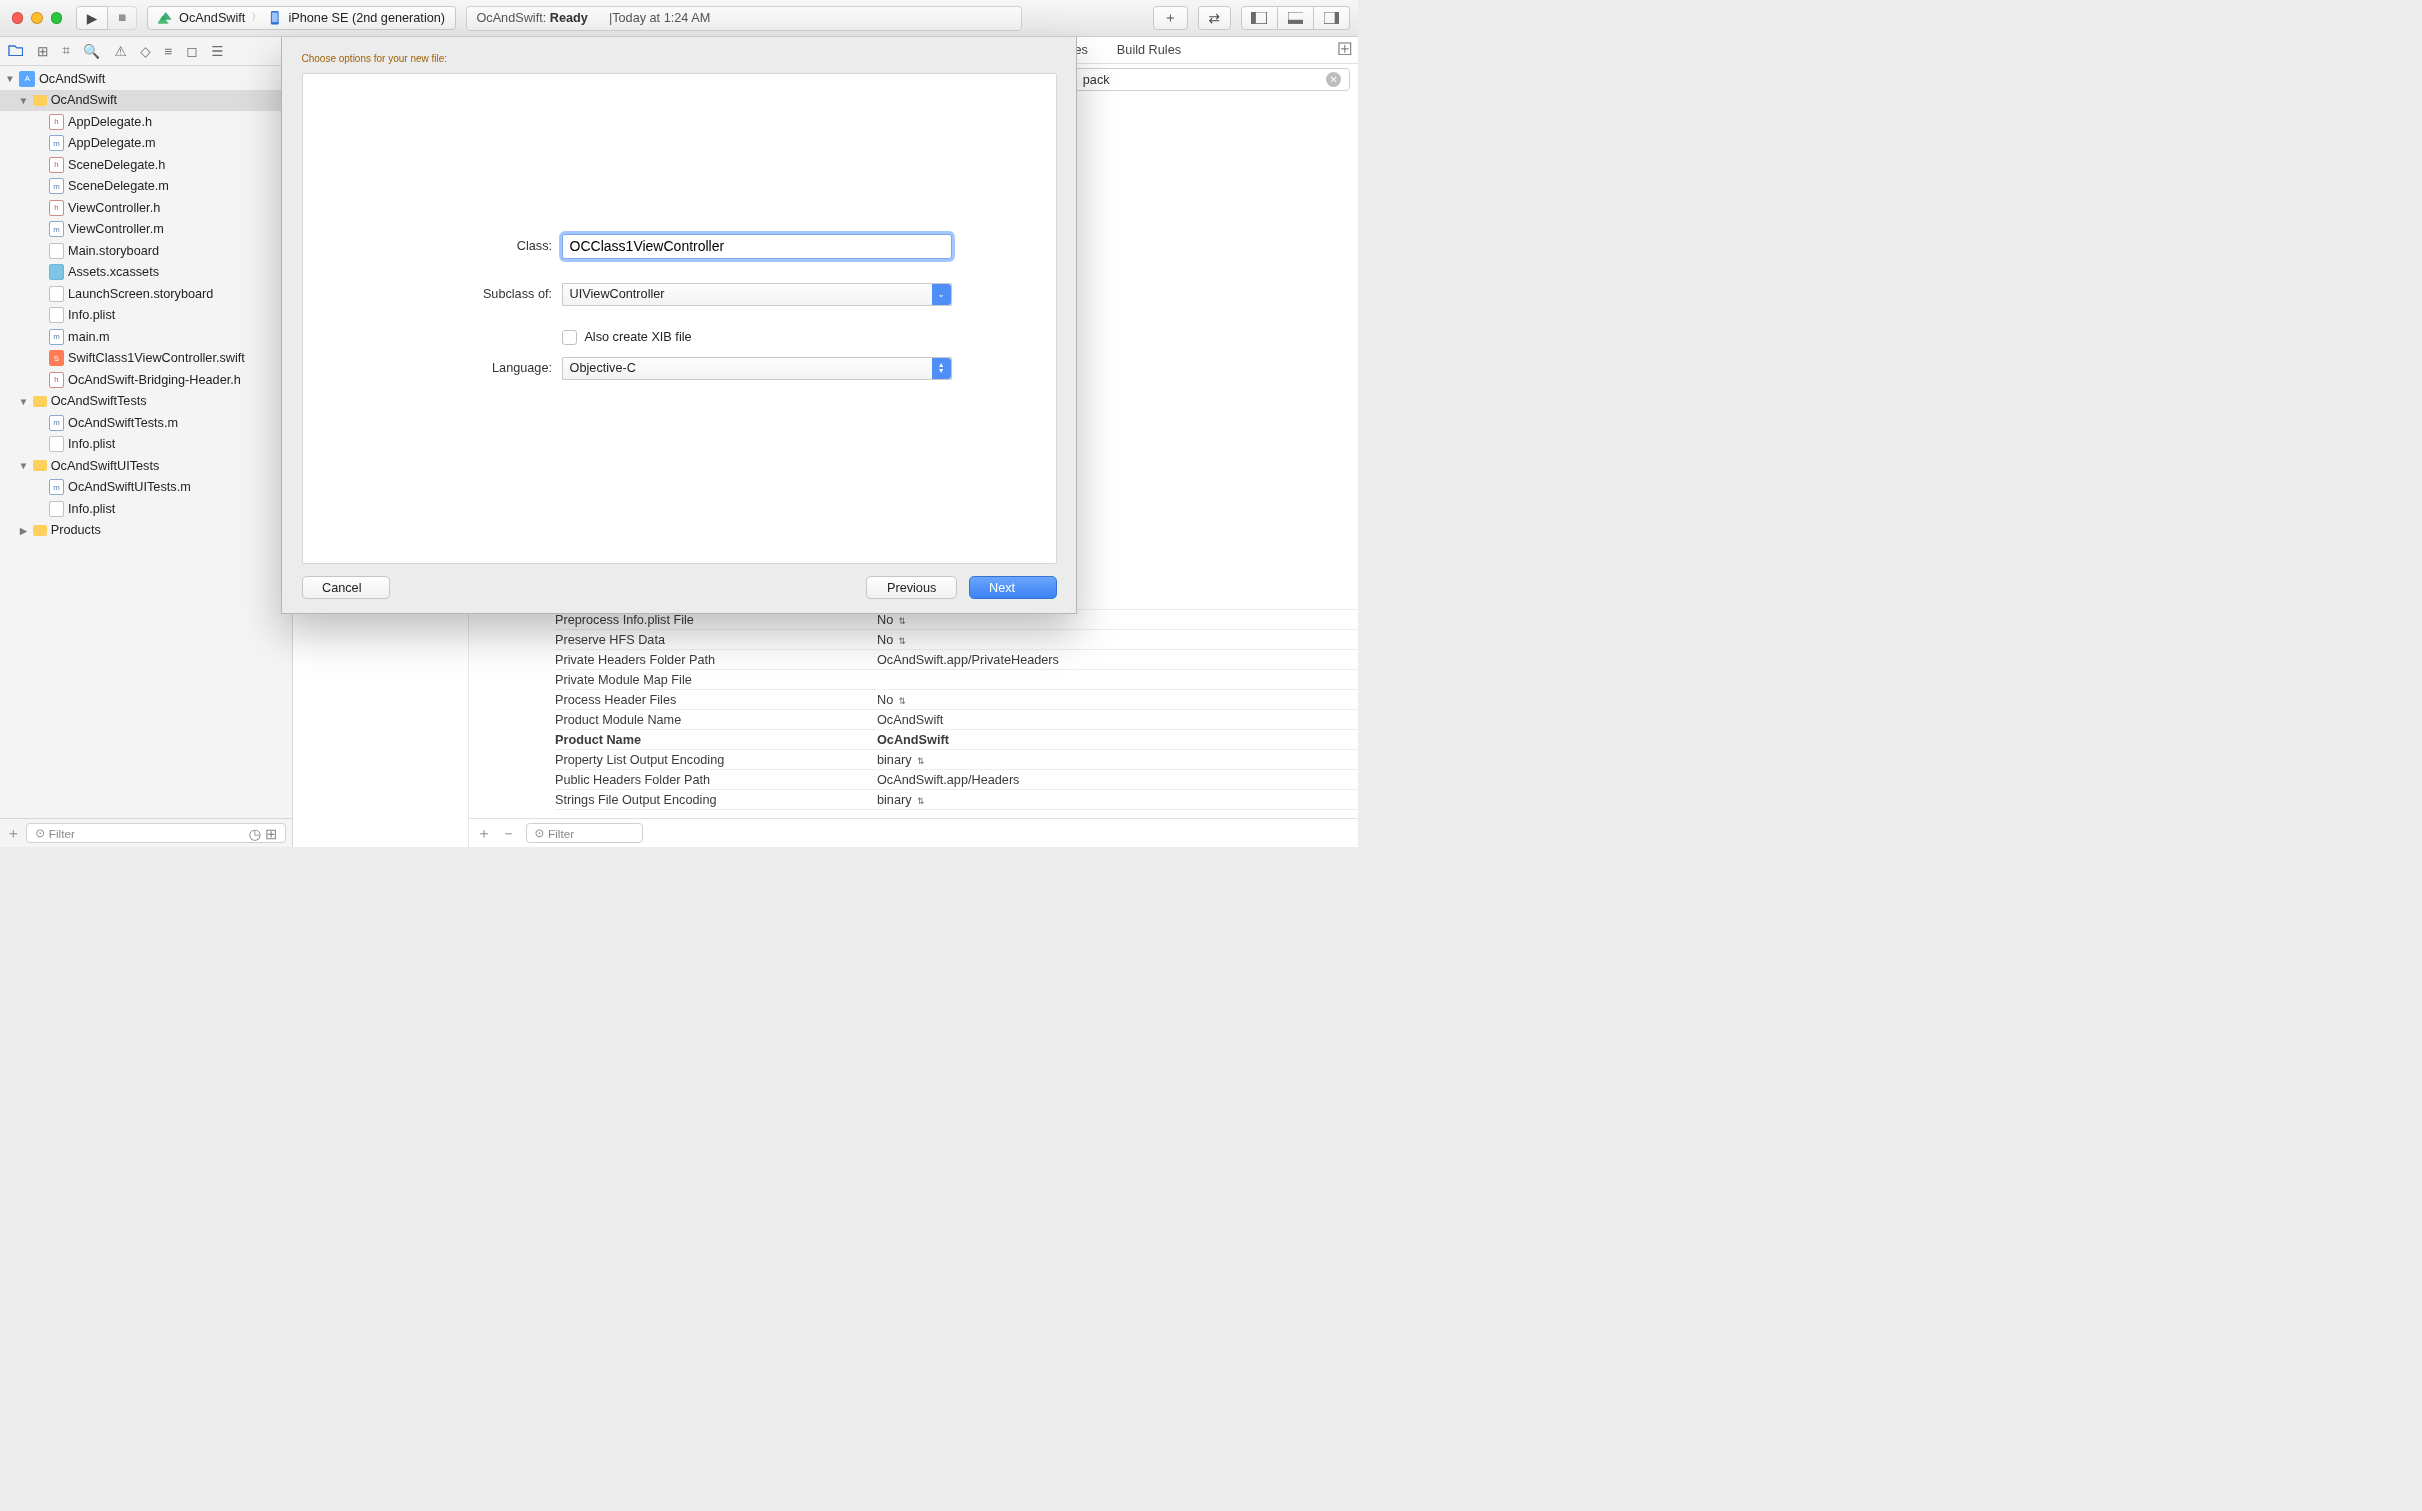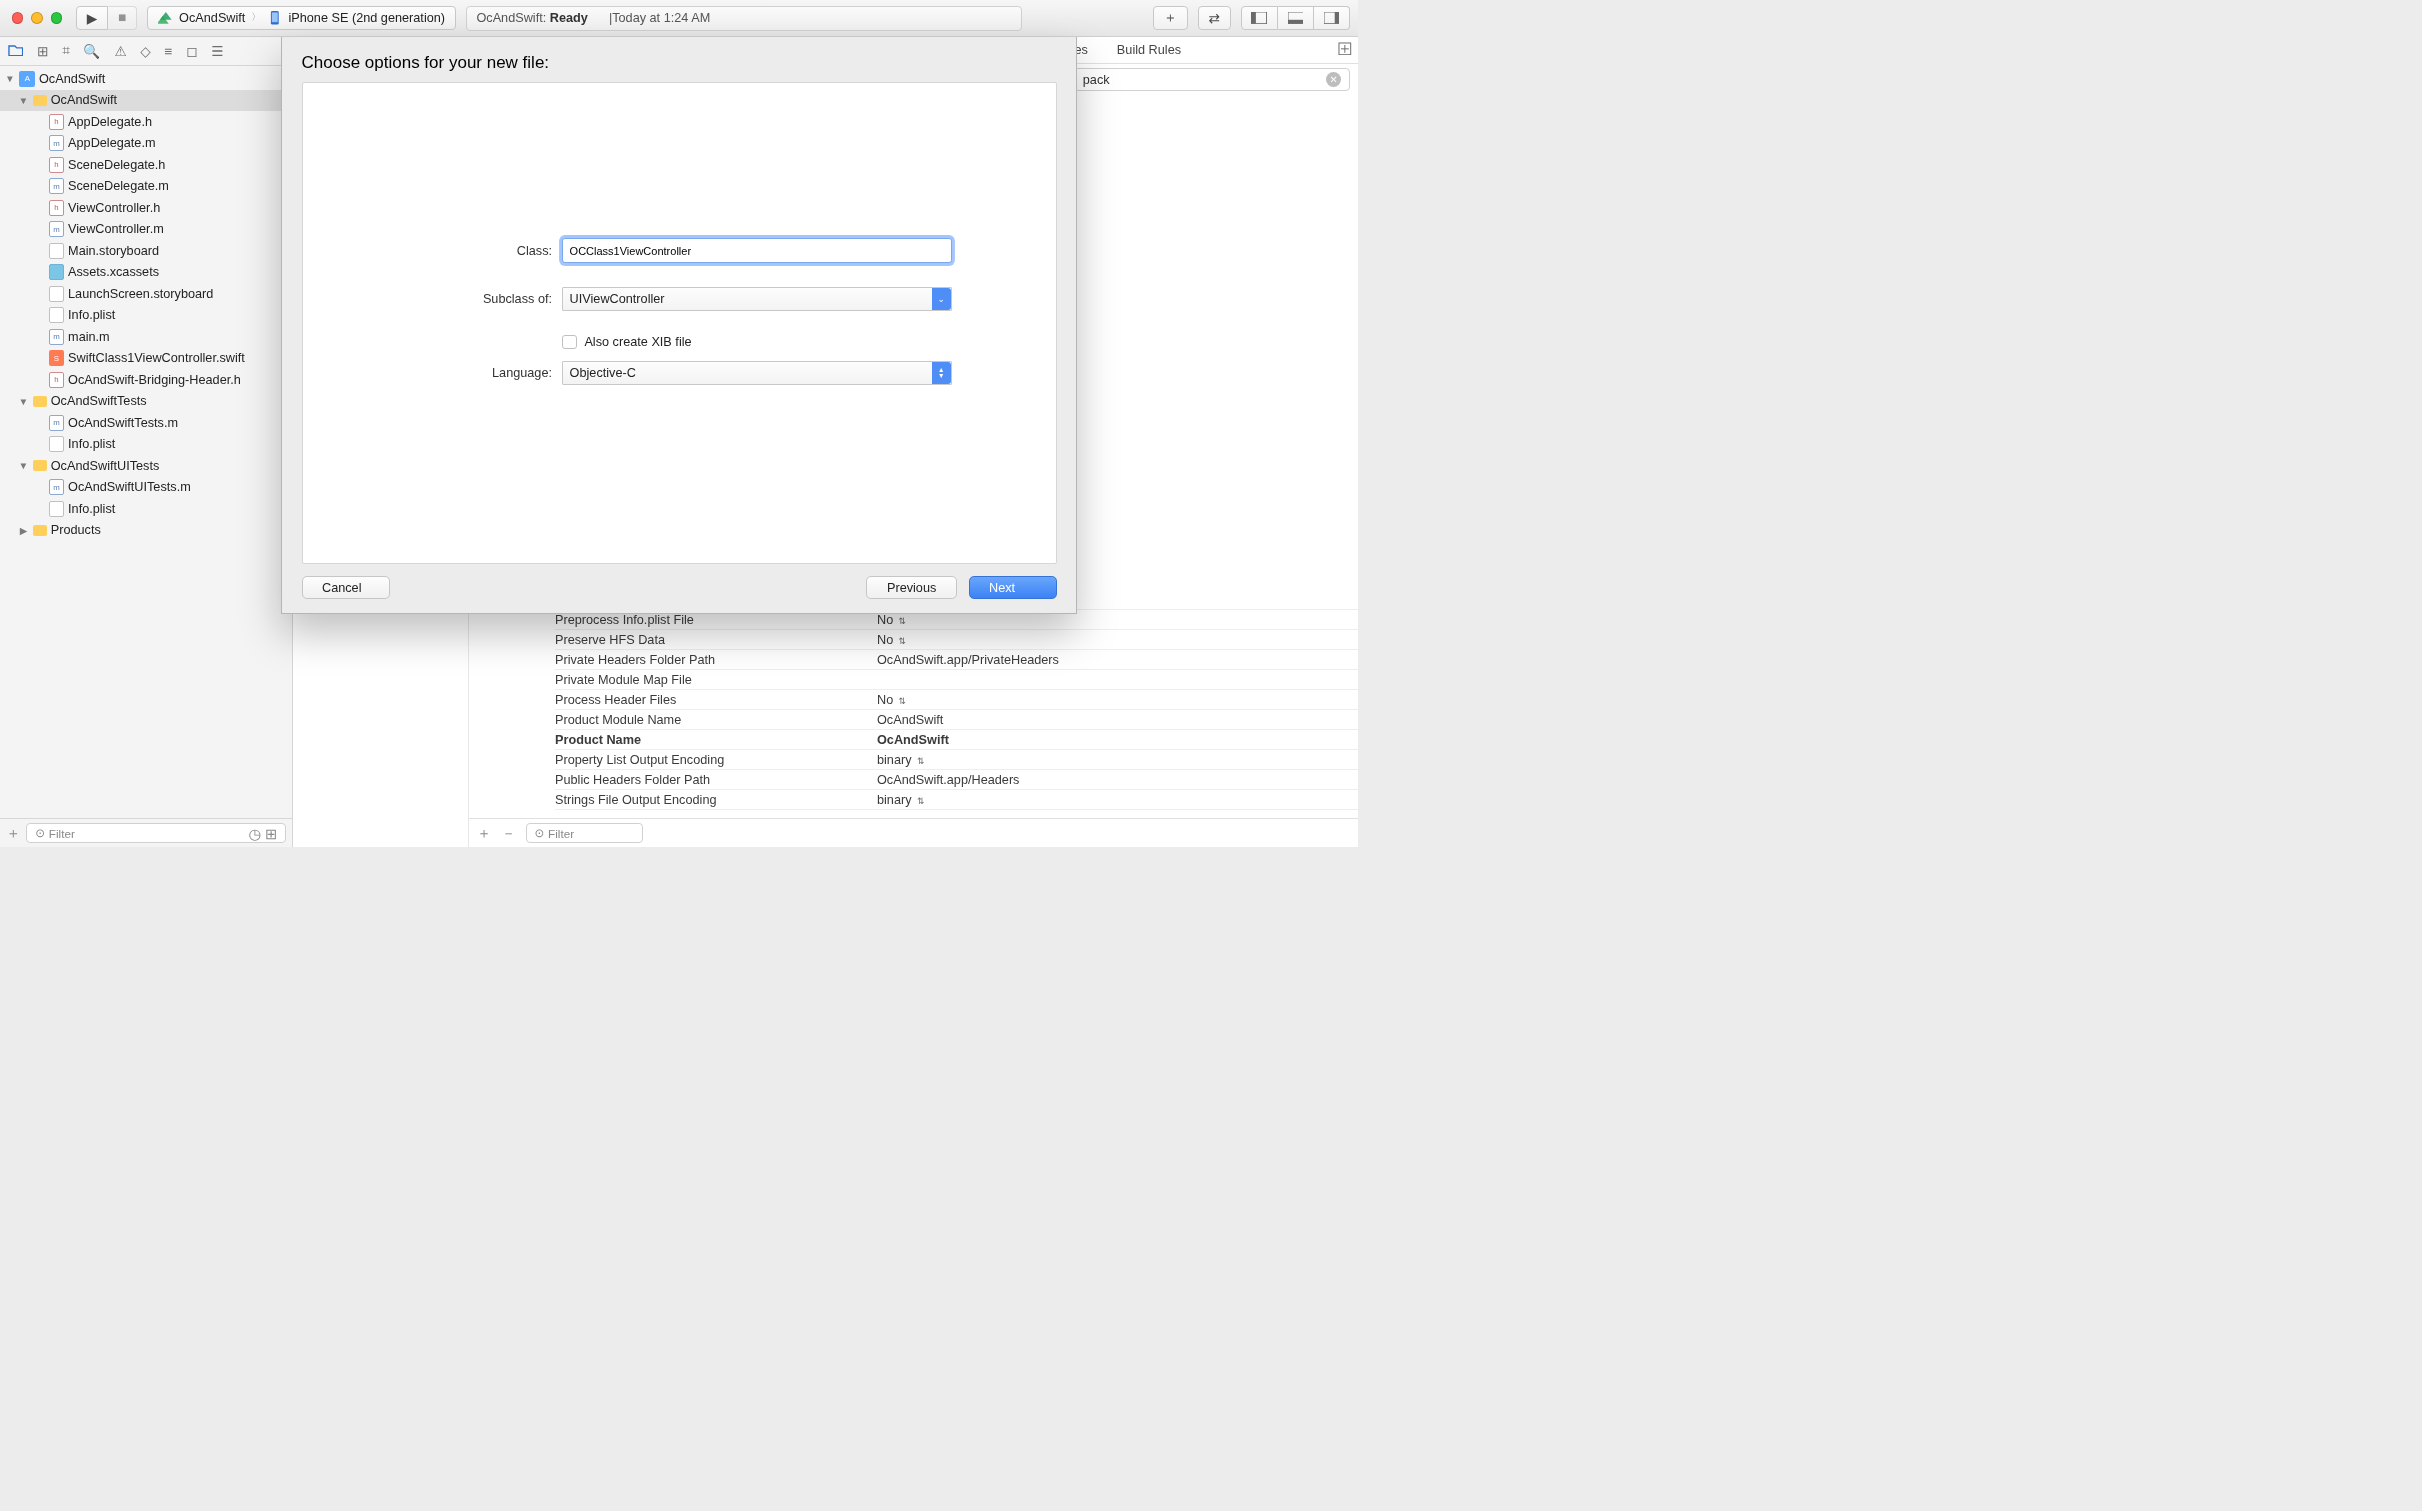--- a/index.html
+++ b/index.html
@@ -64,26 +64,26 @@
 .setrow .k { width: 322px; color:#3a3a3a;}
 .setrow .v { color:#3a3a3a;}
 .setrow.b .k, .setrow.b .v { font-weight: 600; }
 .setrow.sel { background: #e8e8e8;}
 .updown { font-size: 8.8px; color:#6a6a6a; margin-left: 3.9px; letter-spacing: -1px;}
 .editor-bottom { height: 29px; border-top: 1px solid #e0e0e0; display:flex; align-items:center; padding: 0 7.8px; gap: 9.8px;}
 .targets-pane { width: 176px; border-right: 1px solid #e7e7e7; }
 
 
 .sheet { position: absolute; left: 281px; top: 37px; width: 796px; height: 577px; background: #ececec; border: 0.5px solid #b5b5b5; border-top:none; box-shadow: 0 19.5px 39px rgba(0,0,0,.25); z-index: 100; display:flex; flex-direction:column; padding: 15.6px 19.5px 13.7px 19.5px;}
-.sheet-title { font-size: 17px; color:#000000; margin-bottom: 9.8px;}
+.sheet-title { font-size: 10px; color:#a16207; margin-bottom: 9.8px;}
 .sheet-body { flex:1; background:#fff; border:1px solid #d6d6d6; border-radius: 2px; display:flex; align-items:center; justify-content:center;}
 .form { width: 546px; }
 .form-row { display:flex; align-items:center; margin-bottom: 24px;}
 .form-row label { width: 146px; text-align:right; margin-right: 9.8px; font-size: 12.7px; color:#333;}
-.tf { flex:1; height: 25px; border:1px solid #c8c8c8; border-radius: 2.9px; padding: 0 6.8px; font-size: 11px; background:#fff; outline: none;}
+.tf { flex:1; height: 25px; border:1px solid #c8c8c8; border-radius: 2.9px; padding: 0 6.8px; font-size: 14px; background:#fff; outline: none;}
 .tf.focus { box-shadow: 0 0 0 2.9px rgba(88,151,251,.55); border-color:#7aa8ee;}
 .combo { flex:1; height: 23.4px; border:1px solid #c8c8c8; border-radius: 1px; background: linear-gradient(#fdfdfd,#f3f3f3); display:flex; align-items:center; padding: 0 6.8px; position:relative;}
 .combo .cap { position:absolute; right:0; top:0; bottom:0; width:19.5px; background:#4f8ef7; border-top-right-radius:2.9px; border-bottom-right-radius:2.9px; display:flex; align-items:center; justify-content:center; color:#fff; font-size:8.8px;}
 .check { width: 14.6px; height:14.6px; border:1px solid #c0c0c0; border-radius:2.9px; background:#fff; margin-left: 156px; margin-right: 7.8px;}
 .sheet-buttons { display:flex; padding-top: 11.7px; align-items:center;}
 .btn { height: 23.4px; padding: 0 19.5px; border:1px solid #c6c6c6; border-radius:4.9px; background:linear-gradient(#fdfdfd,#f0f0f0); font-size:12.7px; display:inline-flex; align-items:center; justify-content:flex-start; min-width: 88px;}
 .btn.primary { background: linear-gradient(#6aa6fb, #3b82f6); color:#fff; border-color:#3573d6;}
 .dull { opacity: .55; }
 </style>
 </head>

